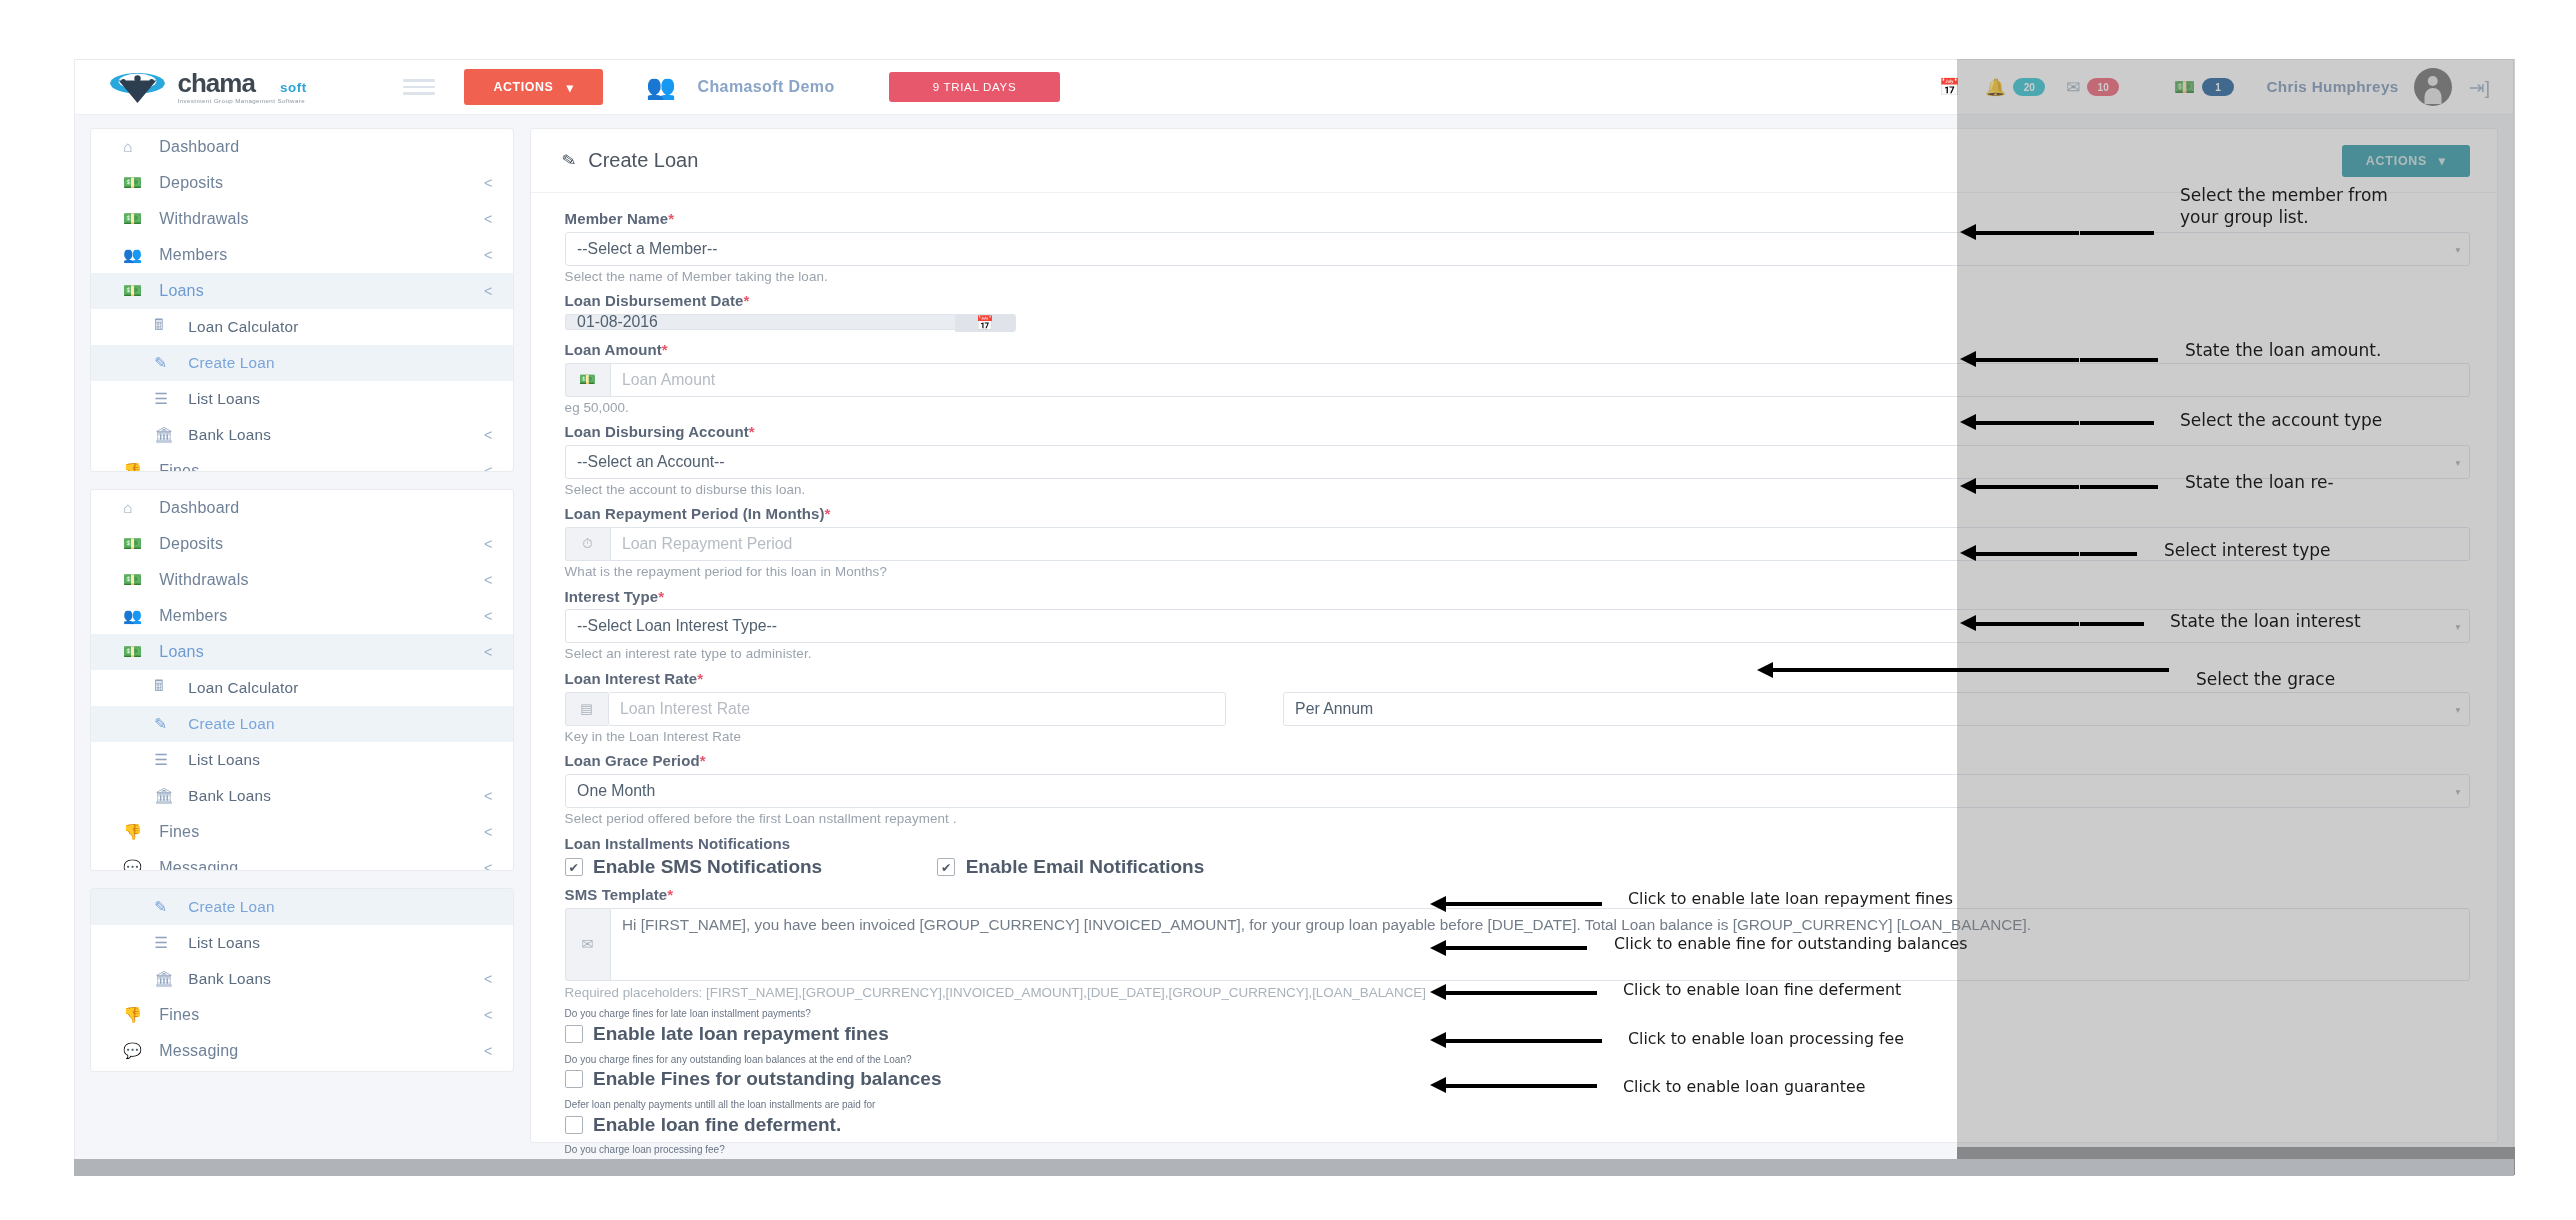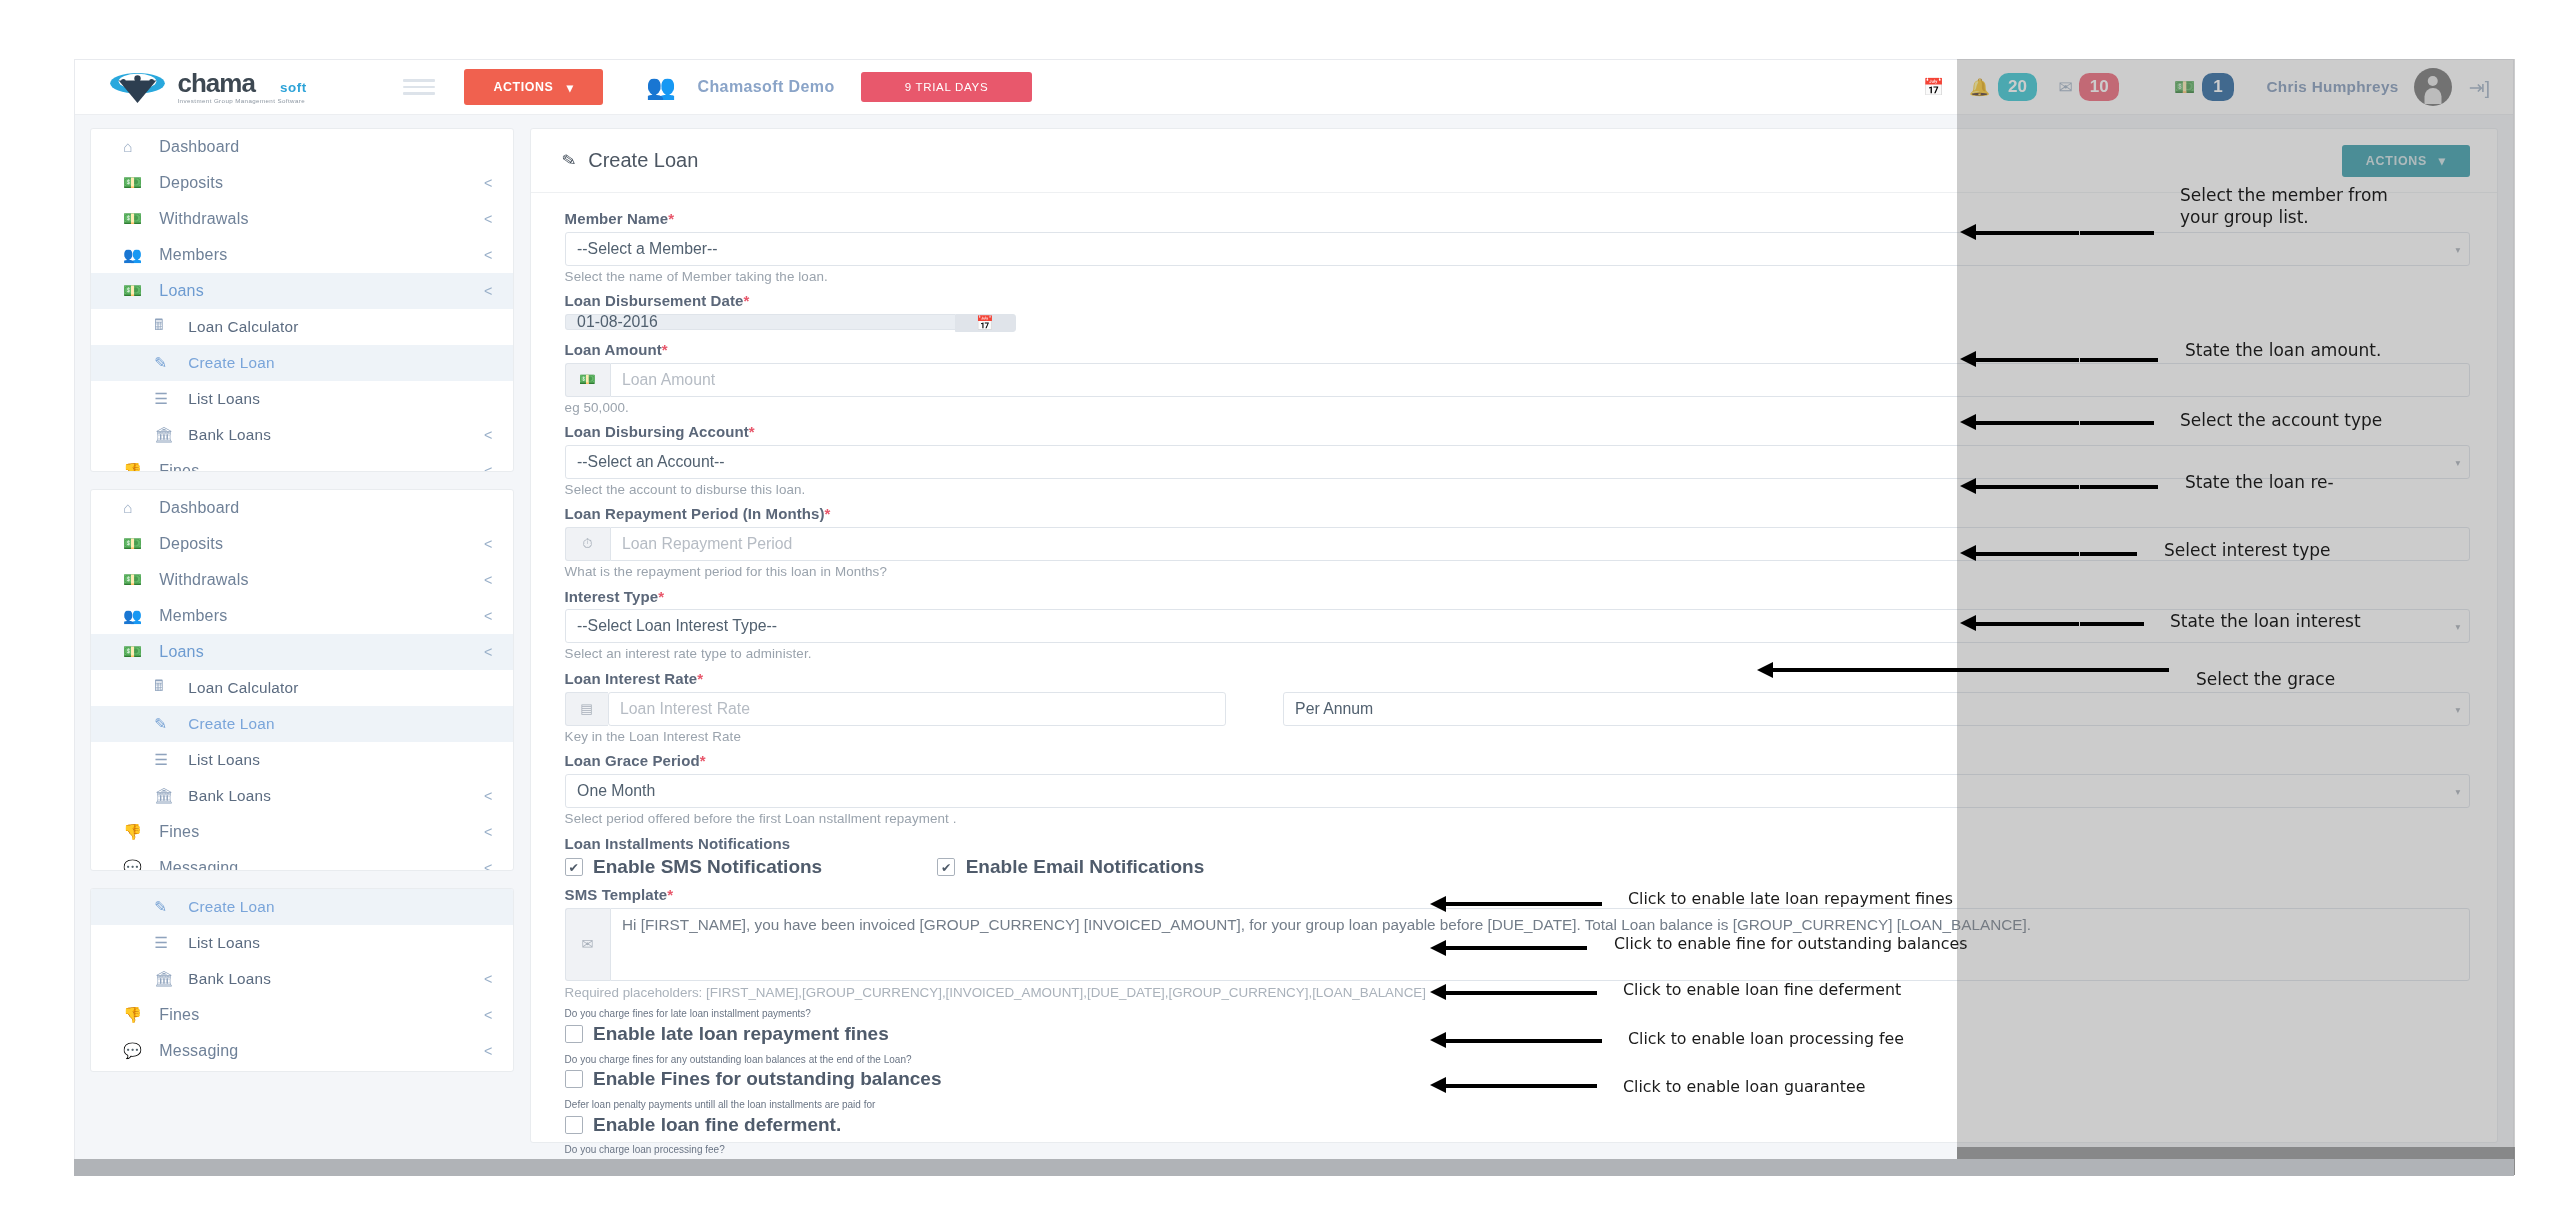--- a/index.html
+++ b/index.html
@@ -39,26 +39,26 @@
 
   .btn-actions-top {
     margin-left: 29px; background: #f0614f; color: #fff;
     font-size: 12.4px; font-weight: bold; letter-spacing: 0.6px;
     padding: 10.5px 29px; border: none; border-radius: 2.9px; cursor: pointer;
     display: flex; align-items: center; gap: 13.4px;
   }
   .group-icon { margin-left: 44px; font-size: 24px; color: #3b4149; line-height: 1; }
   .group-name { margin-left: 21px; color: #8aa4c8; font-size: 16px; font-weight: bold; letter-spacing: 0.4px; }
   .trial-badge {
-    margin-left: 26px; background: #e8586c; color: #fff; font-size: 11.5px;
+    margin-left: 54px; background: #e8586c; color: #fff; font-size: 11.5px;
     letter-spacing: 0.7px; padding: 8.6px 44px; border-radius: 2.9px; cursor: pointer;
   }
   .nav-right { margin-left: auto; display: flex; align-items: center; height: 100%; }
   .nav-ico { color: #9fb0c4; font-size: 17px; padding: 0 13.4px; cursor: pointer; }
-  .pill { color: #fff; font-size: 17px; font-weight: bold; border-radius: 10.5px; padding: 3.8px 10.5px; min-width: 32px; text-align: center; }
+  .pill { color: #fff; font-size: 10px; font-weight: bold; border-radius: 10.5px; padding: 3.8px 10.5px; min-width: 32px; text-align: center; }
   .pill.cyan { background: #2fc5d2; }
   .pill.red  { background: #ef5f73; }
   .pill.blue { background: #1f5f9b; }
   .nav-cell { display: flex; align-items: center; gap: 4.8px; padding: 0 9.5px; cursor: pointer; }
   .user-name { color: #7e96b8; font-size: 15.3px; font-weight: bold; margin: 0 15.3px 0 23px; letter-spacing: 0.3px; }
   .avatar { width: 38px; height: 38px; border-radius: 50%; background: #6f6f6f; position: relative; overflow: hidden; }
   .avatar::after { content:""; position:absolute; left:50%; top:7.6px; width:10.5px; height:10.5px; border-radius:50%; background:#e6e6e6; transform:translateX(-50%); }
   .avatar::before { content:""; position:absolute; left:50%; top:20px; width:17px; height:16px; border-radius:8.6px 8.6px 0 0; background:#e6e6e6; transform:translateX(-50%); }
   .logout { color: #9fb0c4; font-size: 19px; padding: 0 23px 0 17px; cursor: pointer; }
 

